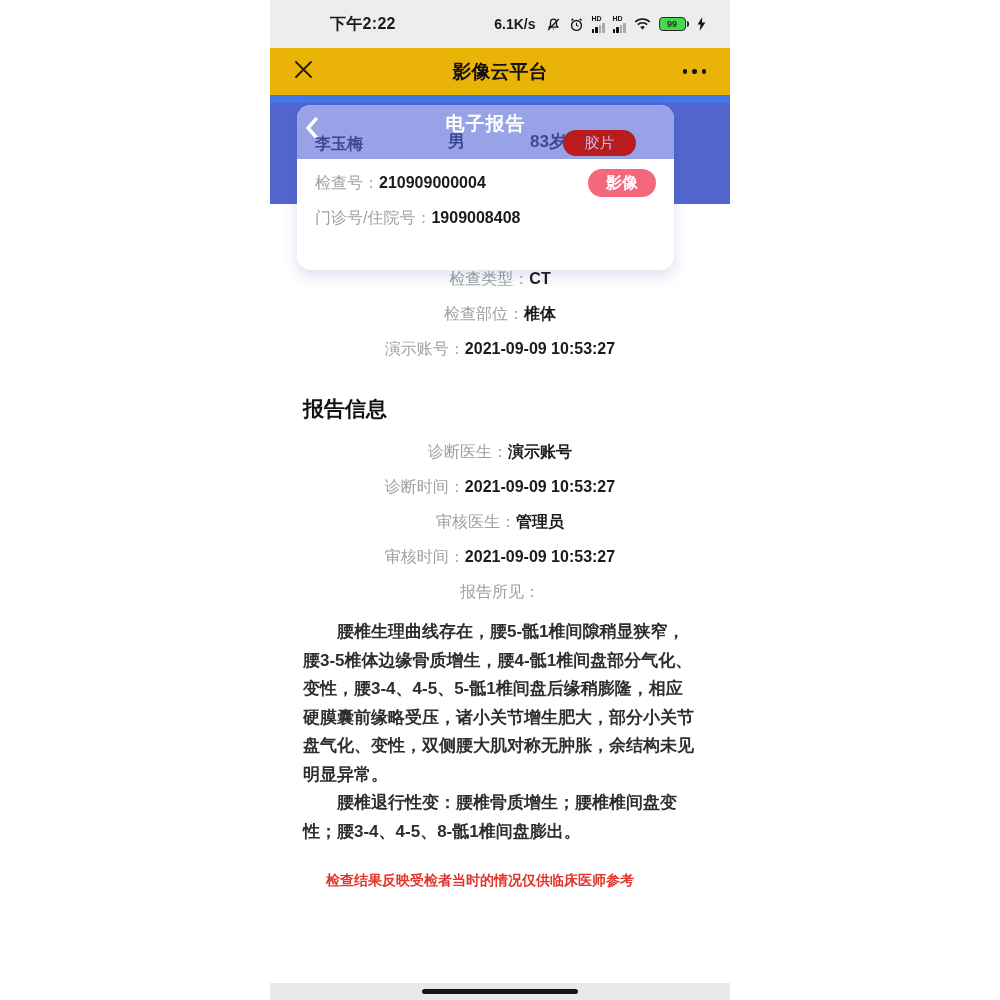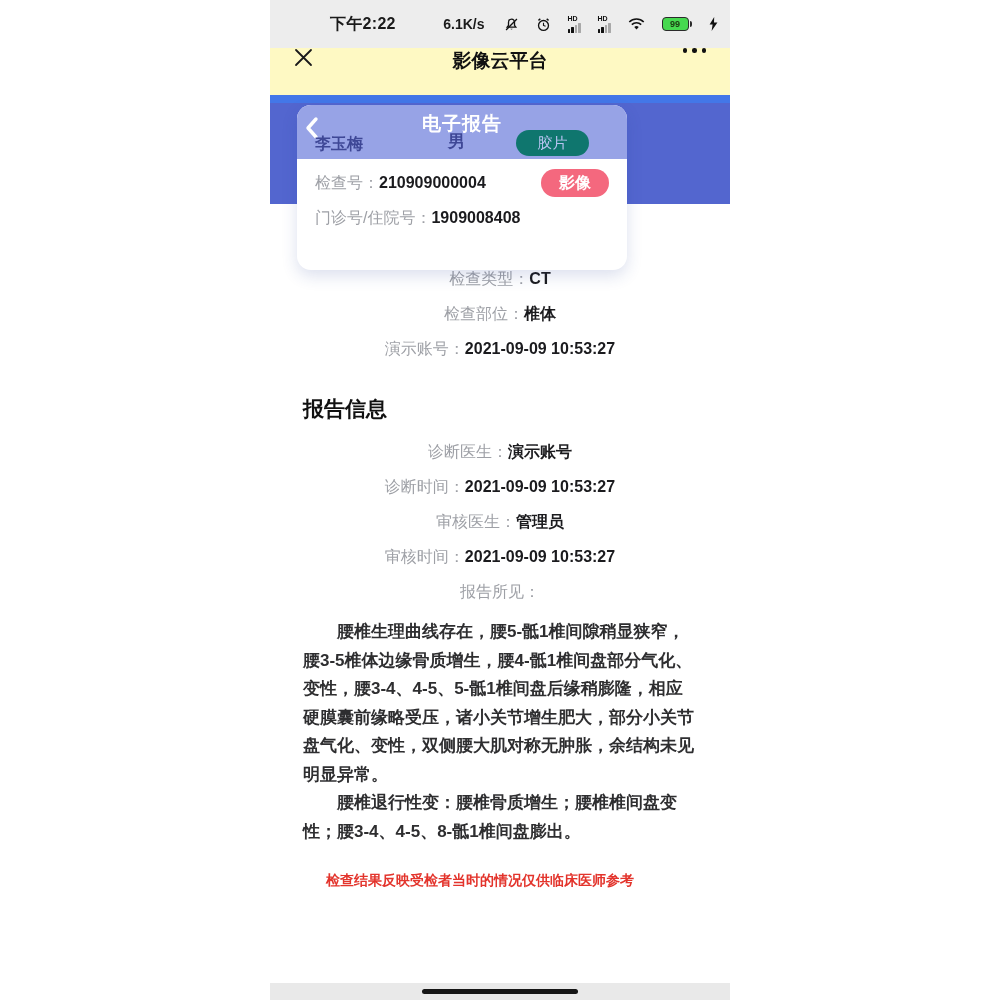--- a/index.html
+++ b/index.html
@@ -1,58 +1,58 @@
 <!DOCTYPE html>
 <html><head>
 <meta charset="utf-8">
 <style>
   * { margin:0; padding:0; box-sizing:border-box; }
   html,body { width:1000px; height:1000px; background:#ffffff; font-family:"Liberation Sans","DejaVu Sans",sans-serif; }
   .stage { position:relative; width:1000px; height:1000px; background:#ffffff; overflow:hidden; }
   .phone { position:absolute; left:270px; top:0; width:460px; height:1000px; background:#ffffff; overflow:hidden; }
 
   
-  .statusbar { height:48px; background:#ededed; display:flex; align-items:center; padding:0 12px 0 60px; }
+  .statusbar { height:48px; background:#ededed; display:flex; align-items:center; padding:0 24px 0 60px; }
   .sb-time { font-size:16px; font-weight:600; color:#1a1a1a; letter-spacing:.3px; }
-  .sb-right { margin-left:auto; display:flex; align-items:center; gap:17px; }
+  .sb-right { margin-left:auto; display:flex; align-items:center; gap:8px; }
   .sb-speed { font-size:14px; font-weight:600; color:#1a1a1a; margin-right:2px; }
   .sb-right svg { display:block; }
 
   .sig { display:inline-flex; flex-direction:column; align-items:flex-start; line-height:1; }
   .sig .hd { font-size:7px; font-weight:700; color:#111; margin-bottom:1px; }
   .bars { display:flex; align-items:flex-end; gap:1px; }
   .bars i { width:2.5px; display:block; background:#111; border-radius:.5px; }
   .bars i:nth-child(1){height:4px;}
   .bars i:nth-child(2){height:6px;}
   .bars i:nth-child(3){height:8px; background:#a9a9a9;}
   .bars i:nth-child(4){height:10px; background:#a9a9a9;}
 
   .batt { display:inline-flex; align-items:center; }
   .batt-body { width:27px; height:14px; border:1.5px solid #2b2b2b; border-radius:4px; background:#46d94f; display:flex; align-items:center; justify-content:center; font-size:9px; font-weight:700; color:#1c3a12; }
   .batt-tip { width:2.5px; height:6px; background:#2b2b2b; border-radius:0 2px 2px 0; margin-left:1px; }
 
   
-  .navbar { height:47px; background:#fef9c3; position:relative; display:flex; padding:0 24px; }
+  .navbar { height:47px; background:#eab308; position:relative; display:flex; align-items:center; padding:0 24px; }
   .close-x { cursor:pointer; display:block; }
   .nav-title { position:absolute; left:0; right:0; text-align:center; font-size:19px; font-weight:700; color:#111; }
   .dots { margin-left:auto; display:flex; gap:5px; cursor:pointer; }
   .dots i { width:4.5px; height:4.5px; border-radius:50%; background:#111; display:block; }
 
   
   .hero { position:relative; height:175px; background:#ffffff; }
   .band { position:absolute; top:0; left:0; right:0; height:109px; background:#5366cf; }
   .band-top { height:8px; background:#4377e8; }
-  .card { position:absolute; top:10px; left:27px; width:330px; height:165px; background:#ffffff; border-radius:14px; overflow:hidden; box-shadow:0 6px 16px rgba(40,60,150,.16); }
+  .card { position:absolute; top:10px; left:27px; width:377px; height:165px; background:#ffffff; border-radius:14px; overflow:hidden; box-shadow:0 6px 16px rgba(40,60,150,.16); }
   .card-head { height:54px; background:#97a3e6; position:relative; }
   .back { position:absolute; left:7px; top:11px; cursor:pointer; }
   .card-title { position:absolute; top:6px; left:0; right:0; text-align:center; color:#ffffff; font-size:19px; font-weight:700; letter-spacing:1px; }
   .p-name { position:absolute; left:18px; bottom:4px; font-size:16px; font-weight:600; color:#3e4796; }
   .p-gender { position:absolute; left:151px; bottom:6px; font-size:17px; font-weight:600; color:#3e4796; }
   .p-age { position:absolute; left:233px; bottom:6px; font-size:17px; font-weight:600; color:#3e4796; }
-  .film-btn { position:absolute; right:38px; bottom:3px; width:73px; height:26px; border-radius:13px; background:#0f766e; color:#b9c4f3; font-size:15px; border:none; font-family:Liberation Mono, monospace; cursor:pointer; }
+  .film-btn { position:absolute; right:38px; bottom:3px; width:73px; height:26px; border-radius:13px; background:#b91c1c; color:#b9c4f3; font-size:15px; border:none; font-family:Liberation Mono, monospace; cursor:pointer; }
   .card-body { padding:10px 18px 0 18px; }
   .cb-row { display:flex; justify-content:space-between; align-items:center; height:28px; margin-bottom:7px; }
   .img-btn { width:68px; height:28px; border-radius:14px; background:#f4687e; color:#ffffff; font-size:16px; font-weight:600; border:none; font-family:inherit; cursor:pointer; }
 
   .lbl { color:#9ea0a6; font-size:16px; }
   .val { color:#1b1b1e; font-size:16px; font-weight:700; }
 
   
   .content { padding:0 33px; }
   .content h2 { font-size:21px; font-weight:700; color:#111; margin:13px 0 20px; }

